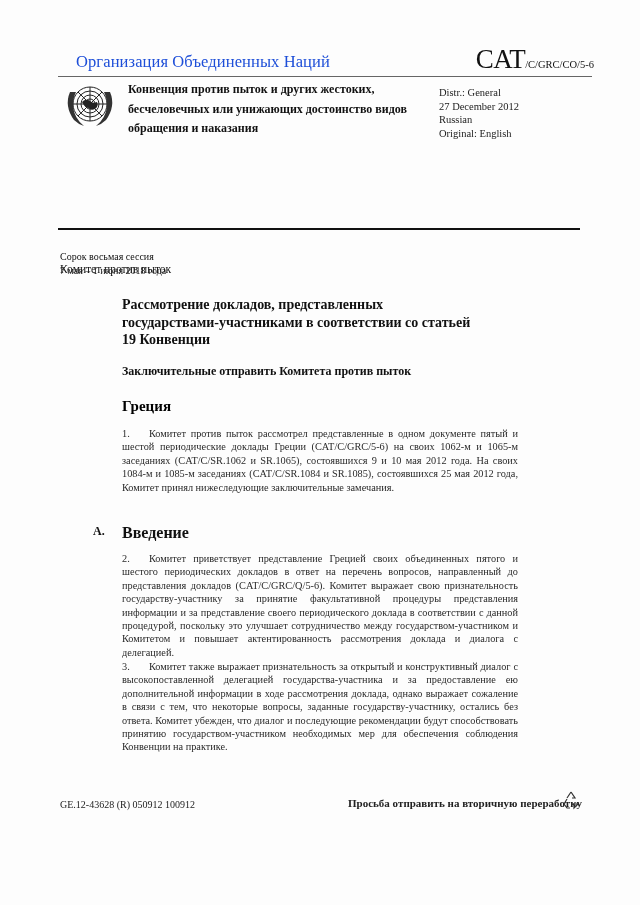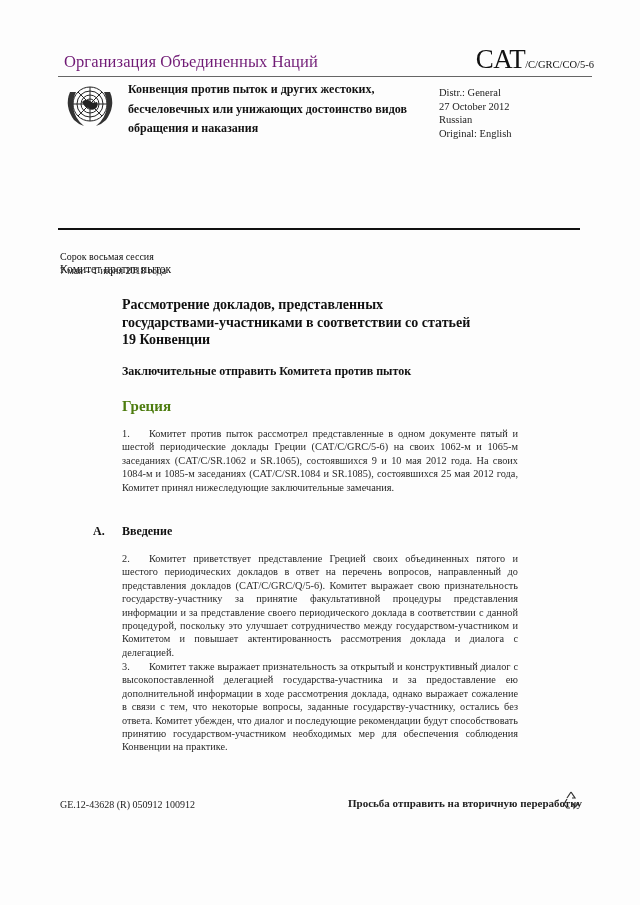--- a/index.html
+++ b/index.html
@@ -2,40 +2,40 @@
 <html><head>
 <meta charset="utf-8">
 <style>
   html, body { margin: 0; padding: 0; }
   body {
     width: 640px; height: 905px; background: #fdfdfd; position: relative;
     font-family: "Liberation Serif", "DejaVu Serif", serif; color: #1a1a1a;
     overflow: hidden;
   }
   .abs { position: absolute; }
-  .org-name { left: 64px; top: 52px; font-size: 16.5px; color: #701a75; letter-spacing: 0.1px; }
+  .org-name { left: 76px; top: 52px; font-size: 16.5px; color: #1d4ed8; letter-spacing: 0.1px; }
   .symbol { right: 46px; top: 44px; white-space: nowrap; color: #111; }
   .symbol .cat { font-size: 27px; letter-spacing: -0.5px; margin-left: 25px; }
   .symbol .rest { font-size: 10.5px; margin-top: 28px; }
   .rule-top { left: 58px; top: 76px; width: 534px; height: 1px; background: #666; }
   .logo { left: 64px; top: 82px; width: 52px; height: 50px; }
   .conv-title { left: 128px; top: 80px; width: 300px; font-weight: bold; font-size: 12px; line-height: 19.5px; color: #111; }
   .distr { left: 439px; top: 86px; font-size: 10.5px; line-height: 13.5px; color: #222; }
   .rule-mid { left: 58px; top: 228px; width: 522px; height: 2px; background: #111; }
   .committee { left: 60px; top: 223px; font-size: 11.5px; font-weight: normal; color: #111; margin-top: 40px; }
   .session { left: 60px; top: 251px; font-size: 10px; font-weight: normal; color: #111; }
   .dates { left: 60px; top: 265px; font-size: 10px; color: #222; }
   .consideration { left: 122px; top: 296px; width: 360px; font-weight: bold; font-size: 14px; line-height: 17.5px; color: #111; }
   .concl { left: 122px; top: 364px; font-weight: bold; font-size: 12px; color: #111; }
-  .country { left: 122px; top: 398px; font-weight: bold; font-size: 15px; color: #4d7c0f; }
+  .country { left: 122px; top: 398px; font-weight: bold; font-size: 15px; color: #000000; }
   .para { left: 122px; width: 396px; font-size: 10.3px; line-height: 13.4px; text-align: justify; color: #2a2a2a; }
   .para .num { display: inline-block; width: 27px; }
   .p1 { top: 427px; }
   .sec-letter { left: 93px; top: 524px; font-weight: bold; font-size: 12px; color: #111; }
-  .sec-title { left: 122px; top: 524px; font-weight: bold; font-size: 12px; color: #111; }
+  .sec-title { left: 122px; top: 524px; font-weight: bold; font-size: 16px; color: #111; }
   .p2 { top: 552px; }
   .p3 { top: 660px; }
   .job { left: 60px; top: 799px; font-size: 10px; color: #222; }
   .recycle { left: 348px; top: 797px; font-size: 11px; font-weight: bold; color: #222; }
   .recycle-icon { left: 561px; top: 790px; width: 20px; height: 20px; }
 </style>
 </head>
 <body>
 
 <div class="abs org-name">Организация Объединенных Наций</div>
@@ -61,21 +61,21 @@
       <path d="M6 10 q-6 14 4 28 q4 4 10 6 q-10 -8 -11 -20 q0 -8 3 -14z"></path>
       <path d="M46 10 q6 14 -4 28 q-4 4 -10 6 q10 -8 11 -20 q0 -8 -3 -14z"></path>
     </g>
   </svg>
 </div>
 
 <div class="abs conv-title">Конвенция против пыток и других жестоких, бесчеловечных или унижающих достоинство видов обращения и наказания</div>
 
 <div class="abs distr">
   <div>Distr.: General</div>
-  <div>27 October 2012</div>
+  <div>27 December 2012</div>
   <div>Russian</div>
   <div>Original: English</div>
 </div>
 
 <div class="abs rule-mid"></div>
 
 <div class="abs committee">Комитет против пыток</div>
 <div class="abs session">Сорок восьмая сессия</div>
 <div class="abs dates">7 мая – 1 июня 2018 года</div>
 

